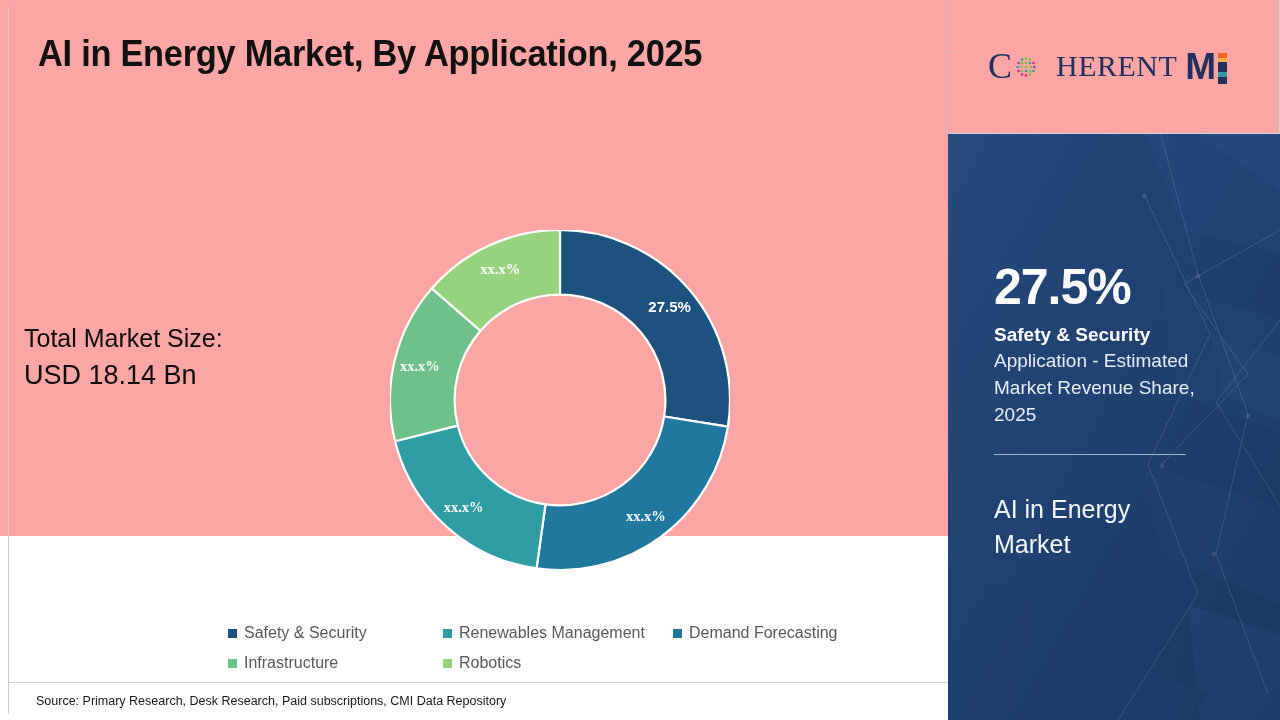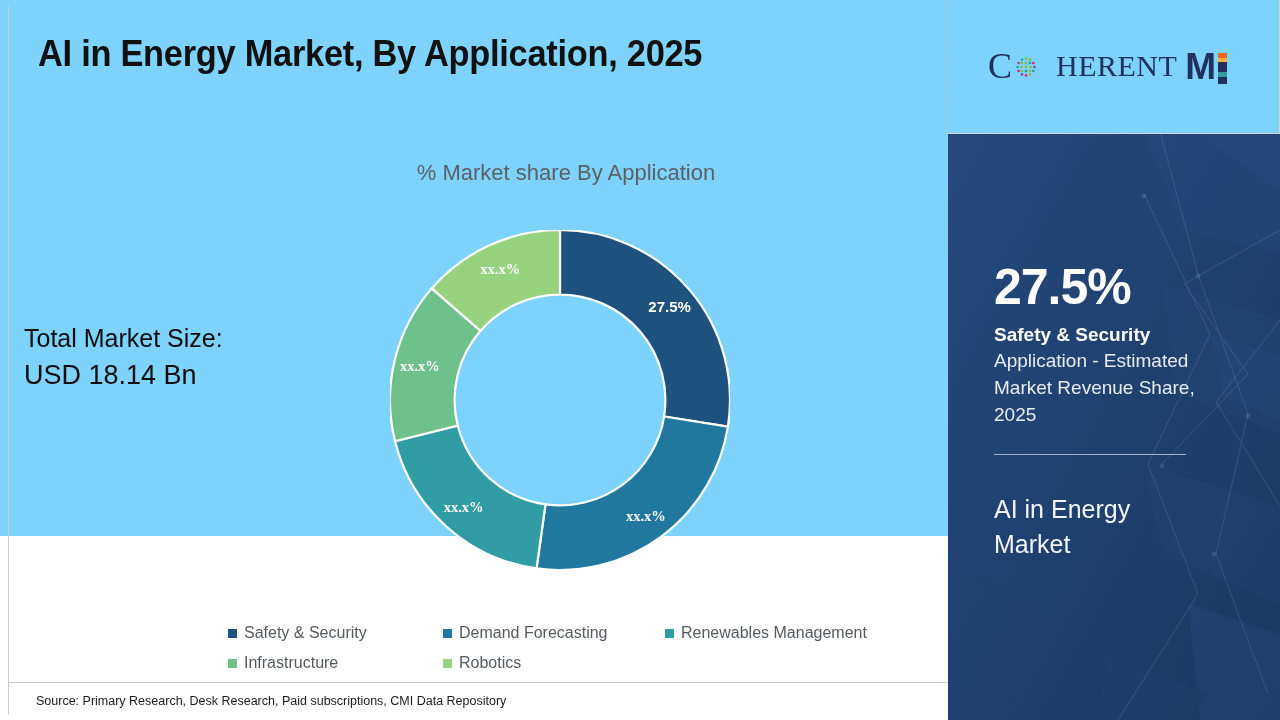--- a/index.html
+++ b/index.html
@@ -9,21 +9,21 @@
     height: 720px;
     background: #ffffff;
     font-family: "Liberation Sans", sans-serif;
     overflow: hidden;
   }
 
   #page {
     position: relative;
     width: 1280px;
     height: 536px;
-    background: #7dd3fc;
+    background: #fca5a5;
   }
 
   
   .frame-left {
     position: absolute;
     left: 8px; top: 6px;
     width: 1px; height: 708px;
     background: #c9ccd1;
   }
   .frame-bottom {
@@ -301,21 +301,20 @@
       </svg>
     </span>
     <span class="logo-herent">HERENT</span>
     <span class="logo-m">M</span>
     <span class="logo-i"></span>
   </div>
 
   <div class="ms-label">Total Market Size:</div>
   <div class="ms-value">USD 18.14 Bn</div>
 
-  <div class="chart-subtitle">% Market share By Application</div>
 
   <div id="donut-wrap">
     <svg id="donut-svg" viewBox="0 0 340 340">
         <path d="M 170 0 A 170 170 0 0 1 337.9070179011734 196.59385905683928 L 274.1023510987275 186.48819261524037 A 105.4 105.4 0 0 0 170 64.6 Z" fill="#1d527e" stroke="#ffffff" stroke-width="2.2"></path>
         <text x="279.6201240009005" y="76.37556935272075" text-anchor="middle" dominant-baseline="central" class="slice-label-main">27.5%</text>
         <path d="M 337.9070179011734 196.59385905683928 A 170 170 0 0 1 146.57565058361152 338.3784423684307 L 155.47690336183916 274.394634268427 A 105.4 105.4 0 0 0 274.1023510987275 186.48819261524037 Z" fill="#21789f" stroke="#ffffff" stroke-width="2.2"></path>
         <text x="255.83053433235642" y="285.8241122401643" text-anchor="middle" dominant-baseline="central" class="slice-label">xx.x%</text>
         <path d="M 146.57565058361152 338.3784423684307 A 170 170 0 0 1 5.078478596682004 211.24186923521918 L 67.74865672994284 195.5699589258359 A 105.4 105.4 0 0 0 155.47690336183916 274.394634268427 Z" fill="#2f9da3" stroke="#ffffff" stroke-width="2.2"></path>
         <text x="73.6503727726109" y="277.23271391298067" text-anchor="middle" dominant-baseline="central" class="slice-label">xx.x%</text>
         <path d="M 5.078478596682004 211.24186923521918 A 170 170 0 0 1 41.777265274862486 58.38042152199728 L 90.50190447041473 100.79586134363831 A 105.4 105.4 0 0 0 67.74865672994284 195.5699589258359 Z" fill="#6fc18b" stroke="#ffffff" stroke-width="2.2"></path>
@@ -324,27 +323,27 @@
         <text x="110.26361624400836" y="38.79912326605094" text-anchor="middle" dominant-baseline="central" class="slice-label">xx.x%</text>
       </svg>
   </div>
 
   <div id="legend">
       <div class="legend-row">
         <div class="legend-item c0">
           <span class="legend-swatch" style="background: rgb(29, 82, 126);"></span>
           <span class="legend-text">Safety &amp; Security</span>
         </div>
+        <div class="legend-item c2">
+          <span class="legend-swatch" style="background: rgb(47, 157, 163);"></span>
+          <span class="legend-text">Renewables Management</span>
+        </div>
         <div class="legend-item c1">
           <span class="legend-swatch" style="background: rgb(33, 120, 159);"></span>
           <span class="legend-text">Demand Forecasting</span>
-        </div>
-        <div class="legend-item c2">
-          <span class="legend-swatch" style="background: rgb(47, 157, 163);"></span>
-          <span class="legend-text">Renewables Management</span>
         </div>
       </div>
       <div class="legend-row">
         <div class="legend-item c0">
           <span class="legend-swatch" style="background: rgb(111, 193, 139);"></span>
           <span class="legend-text">Infrastructure</span>
         </div>
         <div class="legend-item c1">
           <span class="legend-swatch" style="background: rgb(151, 210, 127);"></span>
           <span class="legend-text">Robotics</span>

